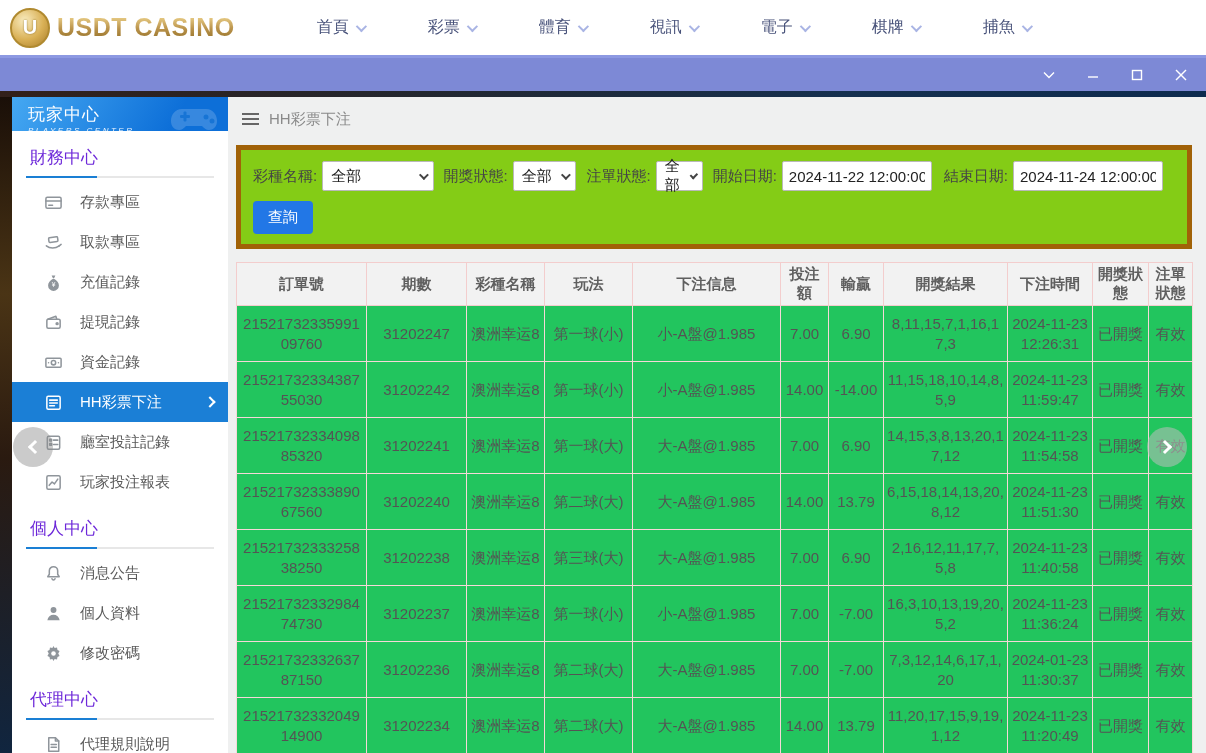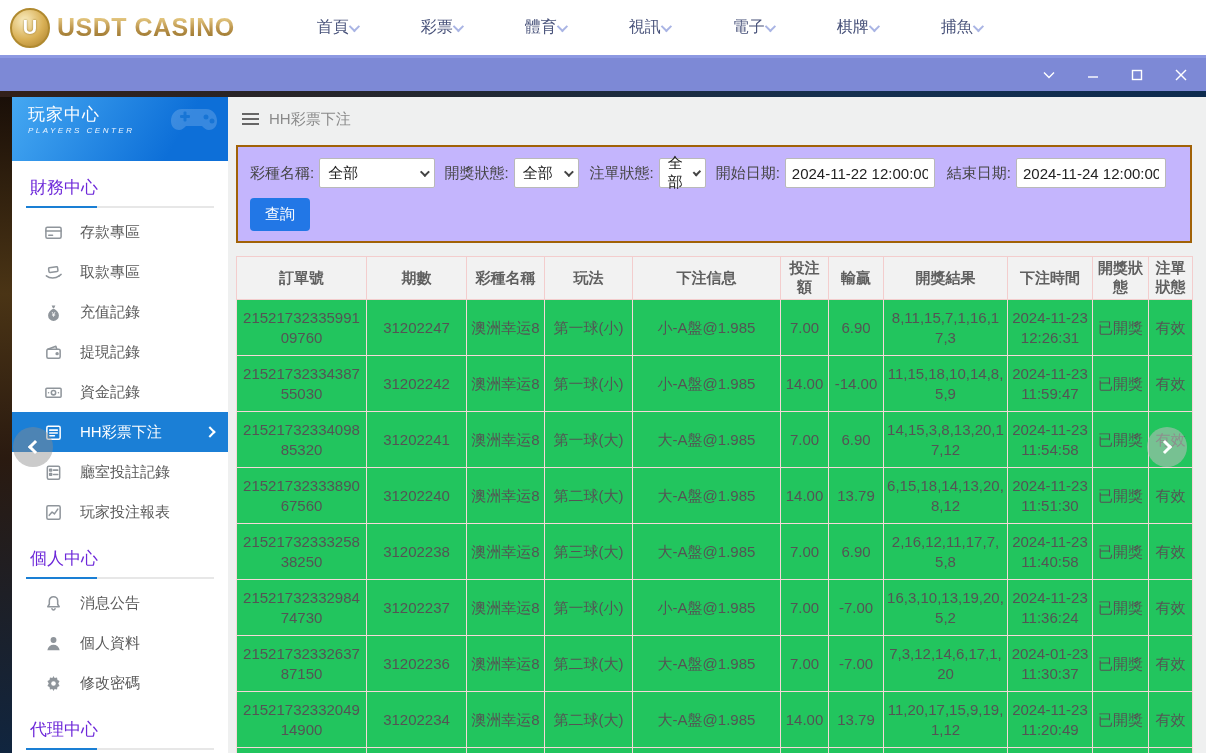--- a/index.html
+++ b/index.html
@@ -10,38 +10,38 @@
   .topbar { height:55px; background:#fff; display:flex; align-items:center; position:relative; }
   .logo { display:flex; align-items:center; gap:7px; margin-left:10px; cursor:pointer; }
   .logo-coin { width:40px; height:40px; border-radius:50%;
     background:radial-gradient(circle at 35% 30%, #f9ecc0, #d9b055 55%, #a87d2a);
     border:2px solid #b08a30; display:flex; align-items:center; justify-content:center; }
   .logo-coin span { font-weight:bold; font-size:20px; color:#fff; text-shadow:0 0 2px #8a6a1d; }
   .logo-text { font-size:25px; font-weight:800; letter-spacing:.5px;
     background:linear-gradient(180deg,#ecd18a 10%,#b9924a 55%,#8f6c24);
     -webkit-background-clip:text; background-clip:text; color:transparent; }
   .nav-menu { display:flex; margin-left:50px; }
-  .nav-item { display:flex; align-items:center; padding:0 32px; height:55px;
+  .nav-item { display:flex; align-items:center; gap:7px; padding:0 32px; height:55px;
     font-size:16px; color:#48527a; cursor:pointer; }
   .nav-chev { width:8px; height:8px; border-right:2px solid #a9b4e4; border-bottom:2px solid #a9b4e4;
     transform:rotate(45deg) translateY(-2px); }
 
   
   .titlebar { height:36px; background:#7d89d6; border-top:3px solid #8d99e2;
     display:flex; align-items:center; justify-content:flex-end; gap:14px; padding-right:10px; }
   .win-btn { width:30px; height:24px; display:flex; align-items:center; justify-content:center; cursor:pointer; }
   .win-btn svg { stroke:#fff; stroke-width:1.4; fill:none; }
   .dark-strip { height:6px;
     background:linear-gradient(90deg,#32201a,#23272f 35%,#15304f 70%,#0d2b4e); }
 
   
   .main { height:656px; display:flex; position:relative;
     background:linear-gradient(180deg,#1a0f08,#4a3415 30%,#2a1a10 55%,#10253f); }
   .sidebar { width:216px; margin-left:12px; background:#fff; overflow:hidden; flex-shrink:0; }
-  .side-header { height:64px; background:linear-gradient(120deg,#45a8f2,#0d6fd8 75%);
+  .side-header { height:34px; background:linear-gradient(120deg,#45a8f2,#0d6fd8 75%);
     padding:6px 4px 0 16px; position:relative; overflow:hidden; }
   .side-header-title { color:#fff; font-size:17px; letter-spacing:1px; }
   .side-header-sub { color:#eaf4ff; font-size:8px; letter-spacing:2.5px; margin-top:0;font-style:italic; }
   .gamepad-icon { position:absolute; right:8px; top:4px; opacity:.35; }
   .side-title { font-size:17px; color:#6d28d9; padding:15px 0 7px 18px; }
   .side-underline { height:2px; margin:0 14px 4px 14px; background:#e7e7e7; position:relative; }
   .side-underline i { position:absolute; left:0; top:0; height:2px; width:38%; background:#1a7fd4; display:block; }
   .menu-item { height:40px; display:flex; align-items:center; padding-left:32px; gap:16px;
     font-size:15px; color:#5a5a5a; cursor:pointer; }
   .menu-item .mi-icon { width:20px; height:20px; color:#8f959b; display:flex; align-items:center; }
@@ -51,21 +51,21 @@
   .menu-item.active .mi-chev { display:block; margin-left:auto; margin-right:14px;
     width:8px; height:8px; border-right:2px solid #fff; border-top:2px solid #fff; transform:rotate(45deg); }
 
   
   .content { flex:1; background:#eff0f0; overflow:hidden; }
   .breadcrumb { height:44px; display:flex; align-items:center; padding-left:14px; }
   .hamburger { display:flex; flex-direction:column; gap:3px; cursor:pointer; }
   .hamburger i { width:17px; height:2px; background:#666; display:block; }
   .crumb-title { font-size:15px; color:#8a8a8a; margin-left:10px; }
 
-  .filter-card { margin:4px 14px 0 8px; background:#c4b5fd; border:2px solid #a16207; padding:11px 12px 10px; }
+  .filter-card { margin:4px 14px 0 8px; background:#84cc16; border:5px solid #a16207; padding:11px 12px 10px; }
   .filter-row { display:flex; align-items:center; font-size:15px; color:#454545; }
   .f-label { margin-right:5px; white-space:nowrap; }
   .sel { height:30px; border:1px solid #b9b9b9; border-radius:2px; background:#fff;
     display:flex; align-items:center; justify-content:space-between; padding:0 7px 0 8px;
     margin-right:10px; cursor:pointer; color:#222; }
   .sel-chev { width:7px; height:7px; border-right:2px solid #444; border-bottom:2px solid #444;
     transform:rotate(45deg) translateY(-2px); margin-left:8px; }
   .sel-lg { width:132px; } .sel-md { width:74px; } .sel-sm { width:52px; }
   .date-input { height:30px; width:150px; border:1px solid #b9b9b9; border-radius:2px;
     font-size:15px; color:#222; padding:0 6px; margin-right:12px;

